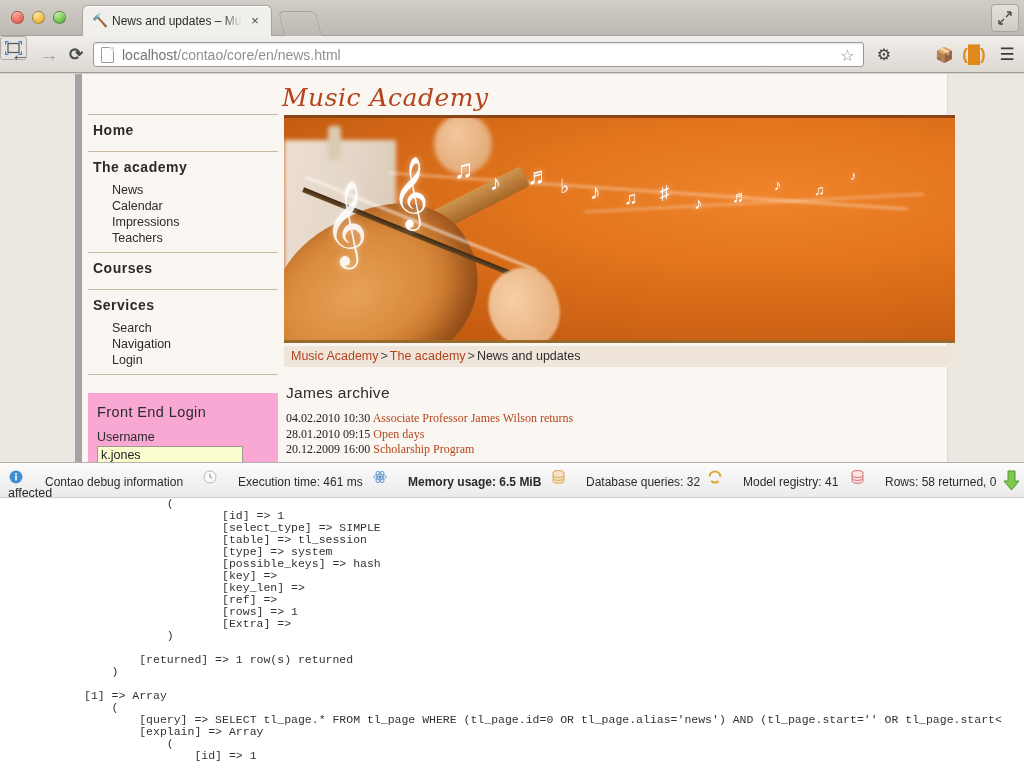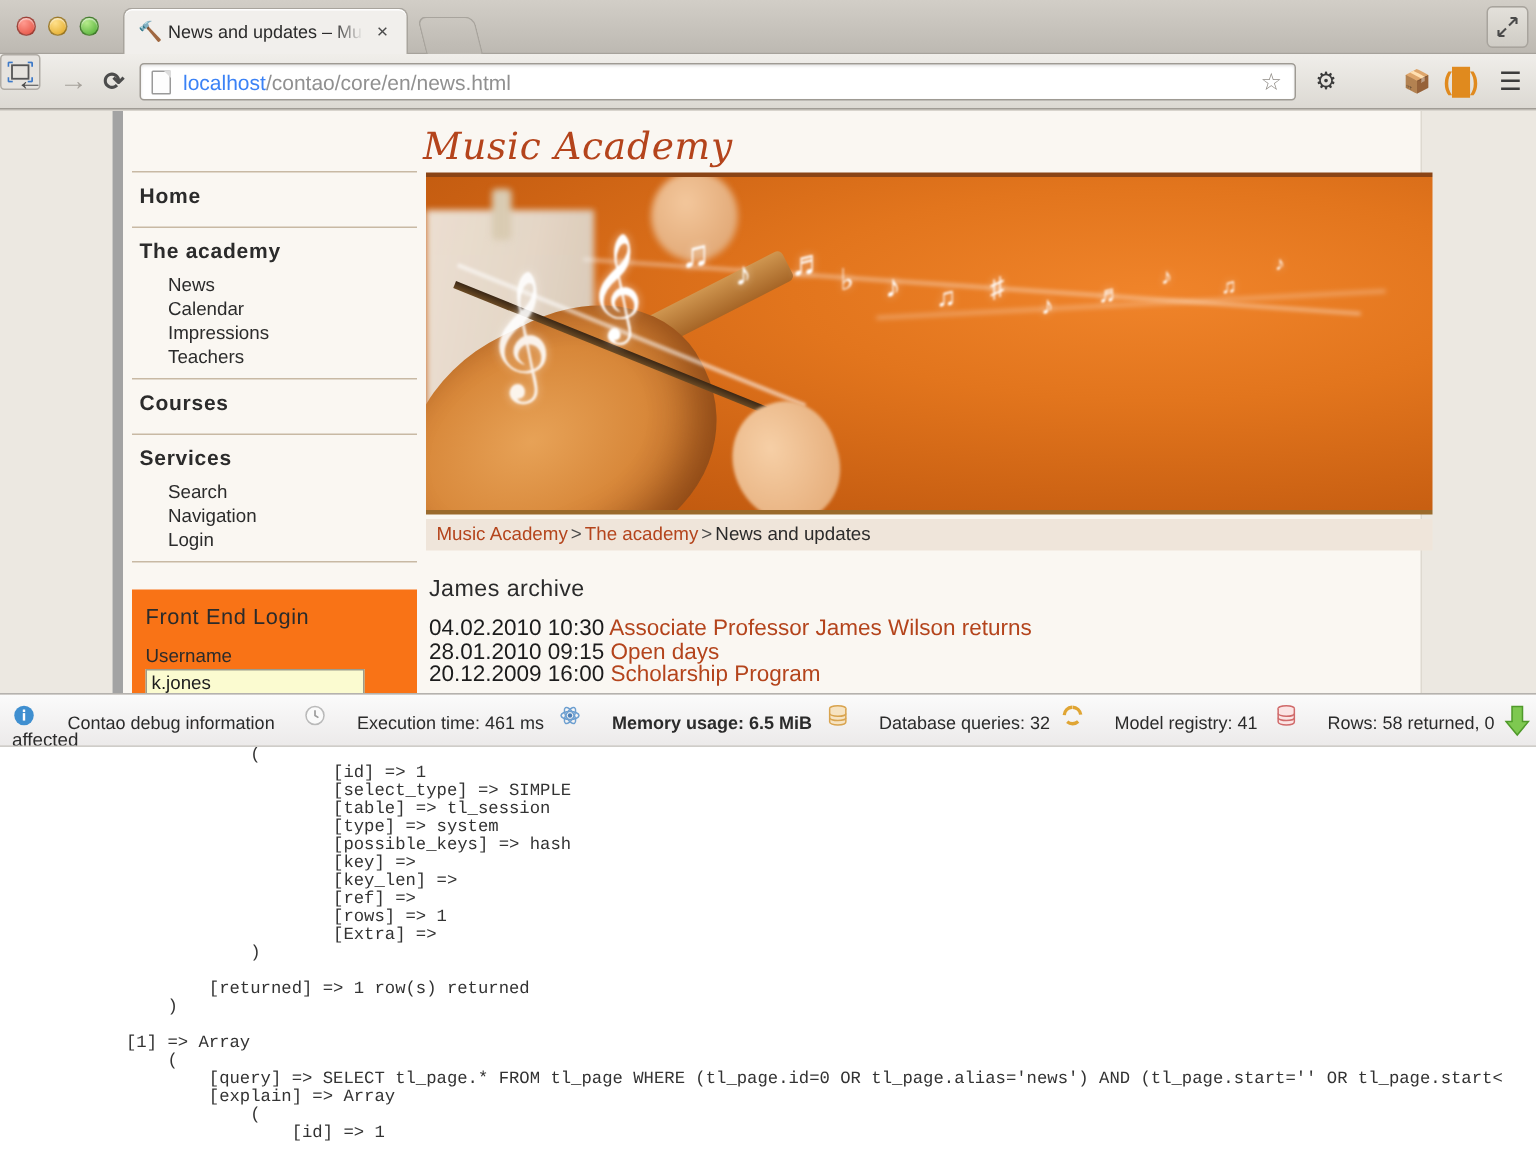--- a/index.html
+++ b/index.html
@@ -119,21 +119,21 @@
     content: ""; position: absolute; right: -1px; top: -1px;
     border-width: 0 5px 5px 0; border-style: solid;
     border-color: transparent #dcdcdc transparent transparent;
   }
   #url-text {
     position: absolute; left: 28px; top: 3px;
     height: 19px; line-height: 19px;
     font-size: 14px; color: #909090;
     white-space: nowrap;
   }
-  #url-text b { color: #3b82f6; font-weight: normal; }
+  #url-text b { color: #737373; font-weight: normal; }
   #bookmark-star {
     position: absolute; right: 7px; top: 4px;
     width: 17px; height: 17px;
     font-size: 16px; line-height: 17px;
     color: #8e8a84; text-align: center; cursor: pointer;
   }
   .extbtn {
     position: absolute; top: 8px;
     width: 24px; height: 22px;
     text-align: center; line-height: 22px;
@@ -193,21 +193,21 @@
   }
   .nav-sub {
     padding: 1px 0 1px 24px;
     font-size: 12.5px; color: #2b2b2b; cursor: pointer;
   }
   .nav-group { padding-bottom: 6px; }
 
   #login-box {
     position: absolute; left: 6px; top: 319px;
     width: 190px; height: 69px;
-    background: #f97316;
+    background: #f9a8d4;
   }
   #login-title {
     position: absolute; left: 9px; top: 11px;
     font-size: 14.5px; color: #2b2b2b; letter-spacing: .4px;
   }
   #login-username-label {
     position: absolute; left: 9px; top: 37px;
     font-size: 12.5px; color: #2b2b2b;
   }
   #login-username-input {
@@ -325,22 +325,22 @@
 
   #news-heading {
     position: absolute; left: 2px; top: 310px;
     font-size: 15.5px; color: #2b2b2b; letter-spacing: .3px;
   }
   #news-list {
     position: absolute; left: 2px; top: 337px;
     width: 660px;
   }
   .news-row {
-    font-size: 15px; line-height: 15.5px;
-    color: #1c1c1c; white-space: nowrap;
+    font-size: 12px; line-height: 15.5px;
+    color: #1c1c1c; white-space: nowrap; font-family: Liberation Serif, serif;
   }
   .news-row .news-link { color: #b4441c; text-decoration: none; cursor: pointer; }
 
   
   #debug-bar {
     position: absolute; left: 0; top: 462px;
     width: 1024px; height: 36px;
     background: linear-gradient(#fbfbfb, #eceaea);
     border-top: 1px solid #b5b2ae;
     border-bottom: 1px solid #cfcdc9;

